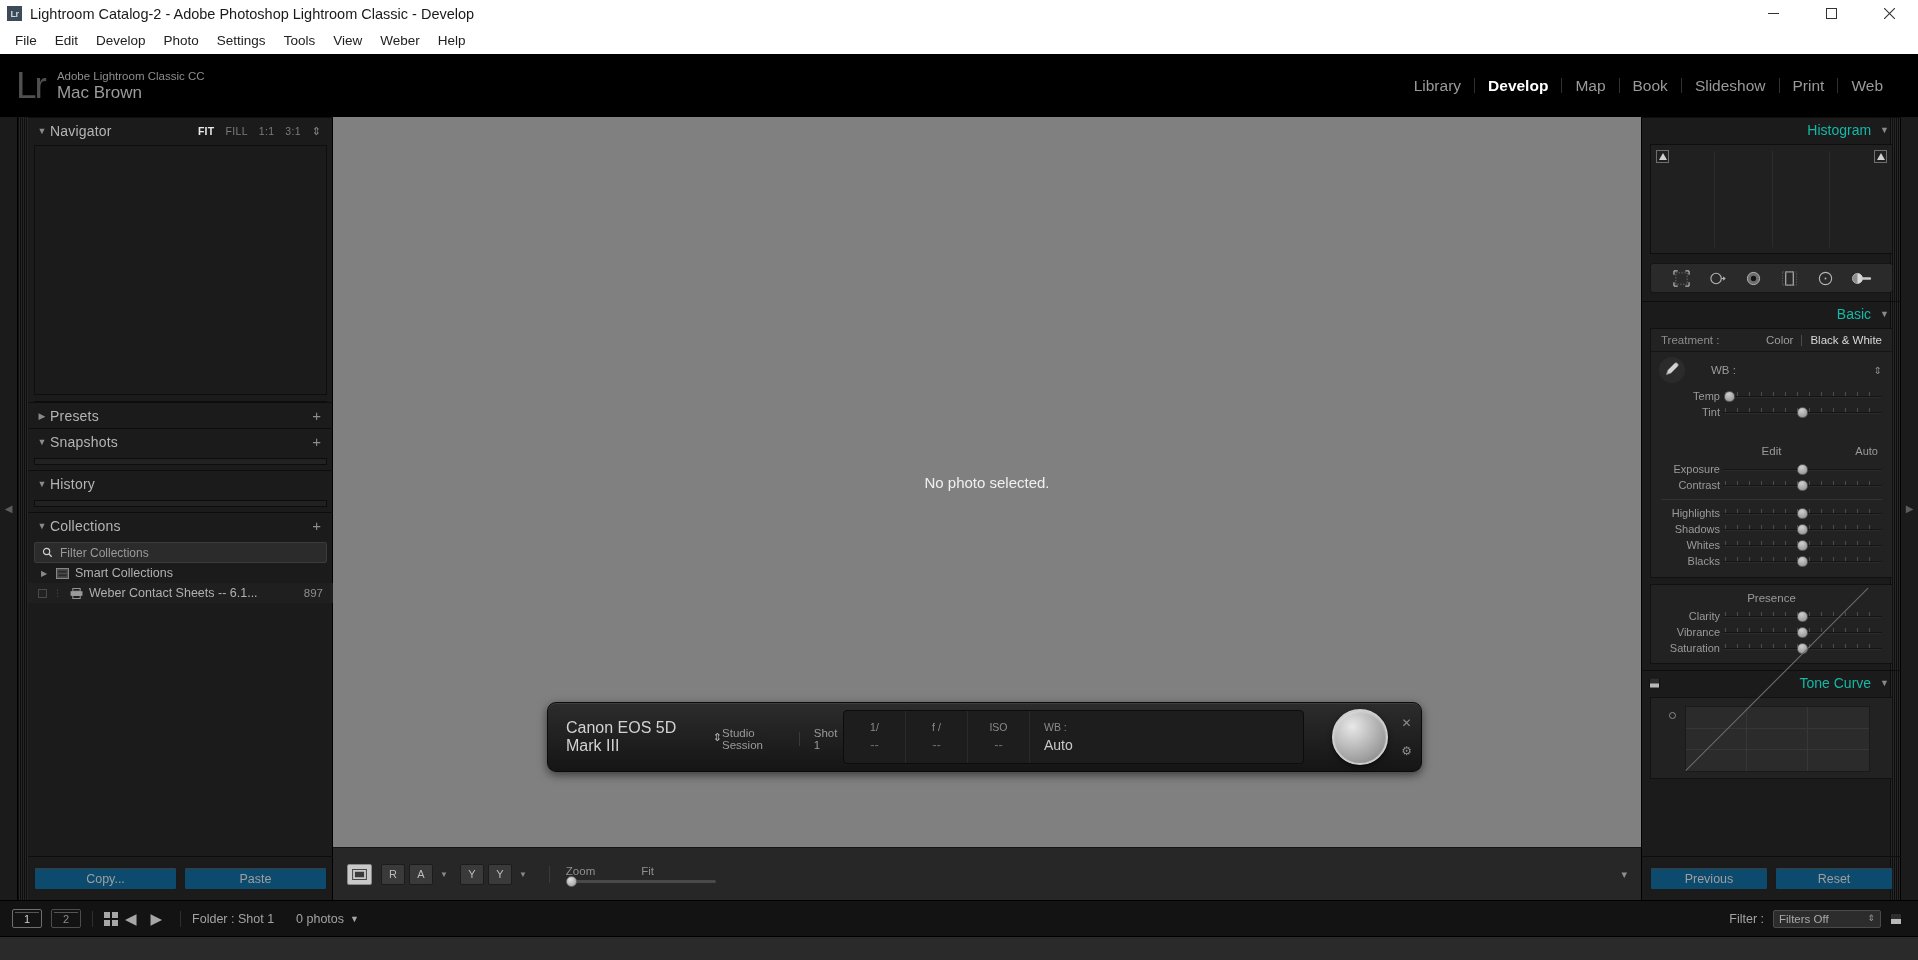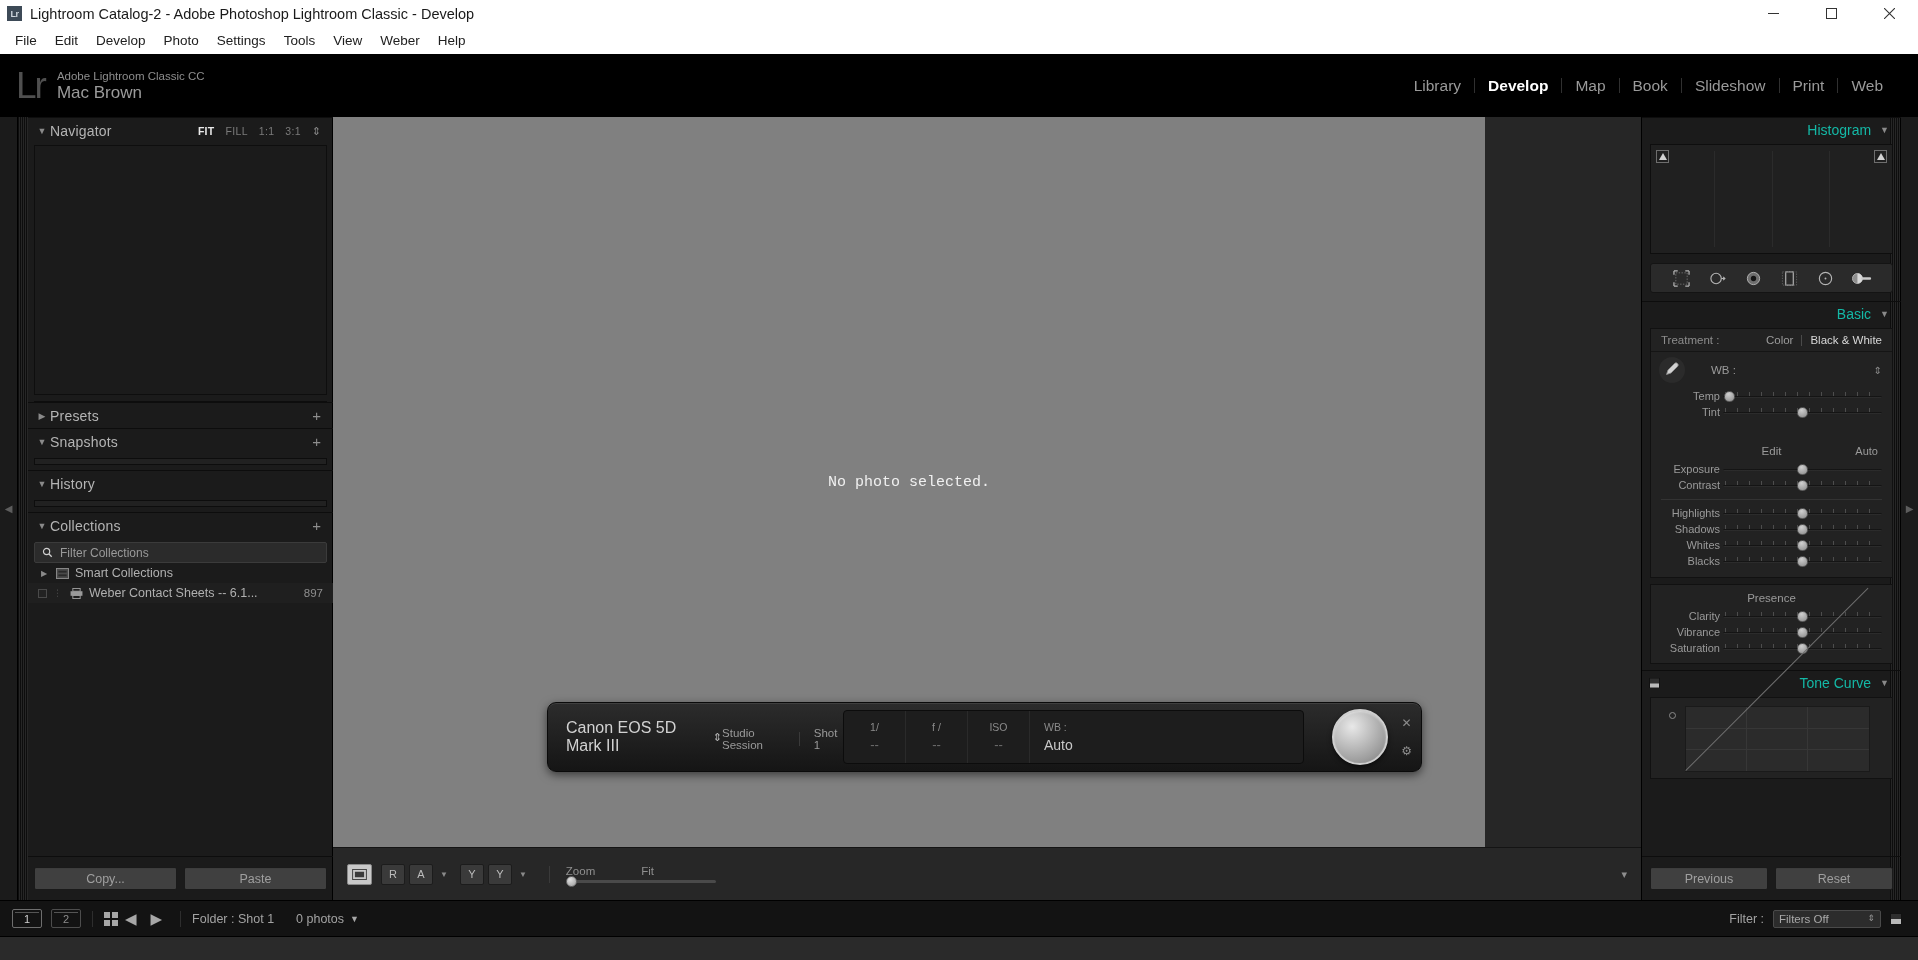--- a/index.html
+++ b/index.html
@@ -122,21 +122,21 @@
   .chk { width: 9px; height: 9px; border: 1px solid #4a4a4a; background: #222; }
   .dots { width: 11px; color: #4f4f4f; font-size: 9px; letter-spacing: 1px; }
 
   
   .lp-bottom {
     position: absolute; bottom: 0; left: 28px; width: 305px; height: 44px;
     border-top: 1px solid #0d0d0d; display: flex; align-items: center;
     gap: 7px; padding: 0 6px;
   }
   .btn {
-    flex: 1; height: 23px; background: #404040;
+    flex: 1; height: 23px; background: #0c4a6e;
     border: 1px solid #1a1a1a; border-radius: 2px;
     display: flex; align-items: center; justify-content: center;
     font-size: 12.5px; color: #9f9f9f;
     box-shadow: inset 0 1px 0 #3d3d3d;
   }
 
   
   .collapse-arrow-l {
     position: absolute; left: 0; top: 0; width: 18px; height: 783px;
     background: #1b1b1b; border-right: 1px solid #000;
@@ -149,22 +149,22 @@
     display: flex; align-items: center; justify-content: center;
     color: #5d5d5d; font-size: 10px;
   }
 
   
   .center {
     position: absolute; left: 333px; top: 0; width: 1308px; height: 783px;
     background: #262626;
   }
   .canvas {
-    position: absolute; left: 0; top: 0; width: 1152px; height: 730px;
-    background: #808080; display: flex; align-items: center; justify-content: center; font-family: Liberation Mono, monospace;
+    position: absolute; left: 0; top: 0; width: 1308px; height: 730px;
+    background: #808080; display: flex; align-items: center; justify-content: center;
   }
   .nophoto { font-size: 15px; color: #f0f0f0; }
 
   
   .tether {
     position: absolute; left: 214px; top: 585px; width: 875px; height: 70px;
     background: linear-gradient(#2c2c2c,#151515);
     border: 1px solid #0a0a0a; border-radius: 9px;
     box-shadow: 0 3px 10px rgba(0,0,0,.55), inset 0 1px 0 rgba(255,255,255,.09);
     display: flex; align-items: stretch; padding: 5px;

